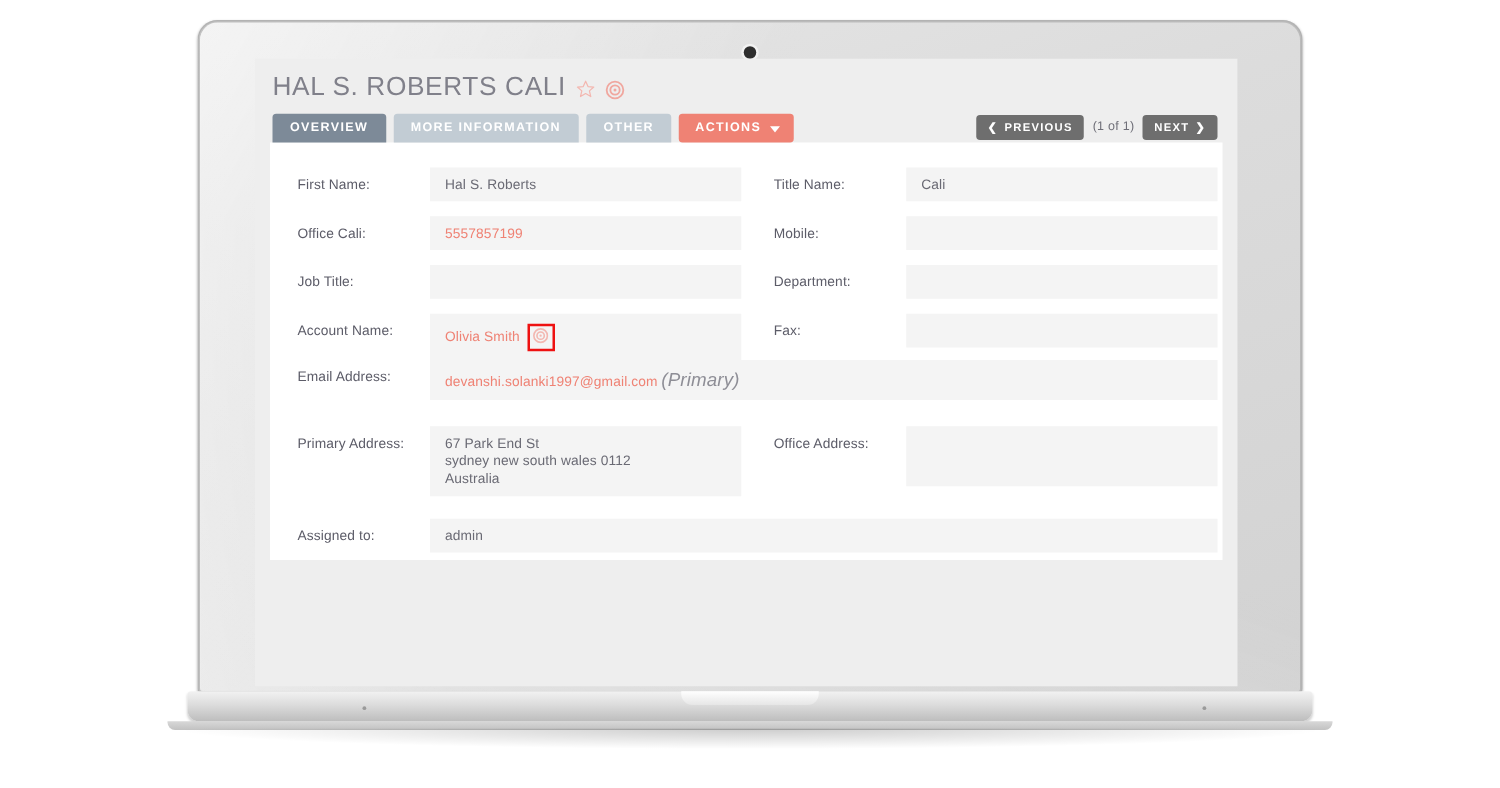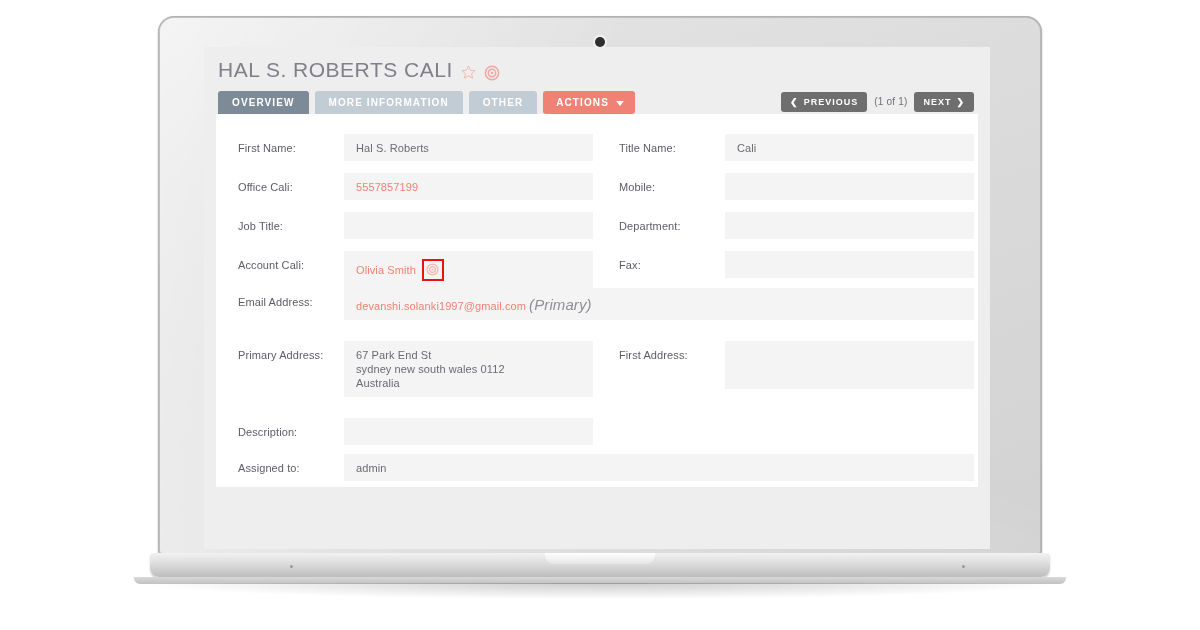--- a/index.html
+++ b/index.html
@@ -351,21 +351,21 @@
               <div class="flabel">Office Cali:</div>
               <div class="fvalue link">5557857199</div>
             </div>
 
             <div class="frow">
               <div class="flabel">Job Title:</div>
               <div class="fvalue"></div>
             </div>
 
             <div class="frow">
-              <div class="flabel">Account Cali:</div>
+              <div class="flabel">Account Name:</div>
               <div class="fvalue">
                 <span class="val-inline">
                   <span class="link" style="color:#ef8274">Olivia Smith</span>
                   <span class="hl-box">
                     <span>
                       <svg viewBox="0 0 24 24" width="13" height="13" aria-hidden="true">
                         <circle cx="12" cy="12" r="10" fill="none" stroke="#f3b7b0" stroke-width="2.4"></circle>
                         <circle cx="12" cy="12" r="5.4" fill="none" stroke="#f3b7b0" stroke-width="2.4"></circle>
                         <circle cx="12" cy="12" r="1.7" fill="#f3b7b0"></circle>
                       </svg>
@@ -415,37 +415,28 @@
           <div class="col">
             <div class="frow">
               <div class="flabel">Primary Address:</div>
               <div class="fvalue addr-value">67 Park End St
 sydney new south wales  0112
 Australia</div>
             </div>
           </div>
           <div class="col">
             <div class="frow">
-              <div class="flabel">First Address:</div>
+              <div class="flabel">Office Address:</div>
               <div class="fvalue addr-value"></div>
             </div>
           </div>
         </div>
 
         <div class="spacer-row"></div>
 
-        <div class="grid">
-          <div class="col">
-            <div class="frow">
-              <div class="flabel">Description:</div>
-              <div class="fvalue"></div>
-            </div>
-          </div>
-          <div class="col"></div>
-        </div>
 
         <div class="spacer-row"></div>
 
         <div class="full-row">
           <div class="flabel">Assigned to:</div>
           <div class="fvalue">admin</div>
         </div>
 
       </div>
 

